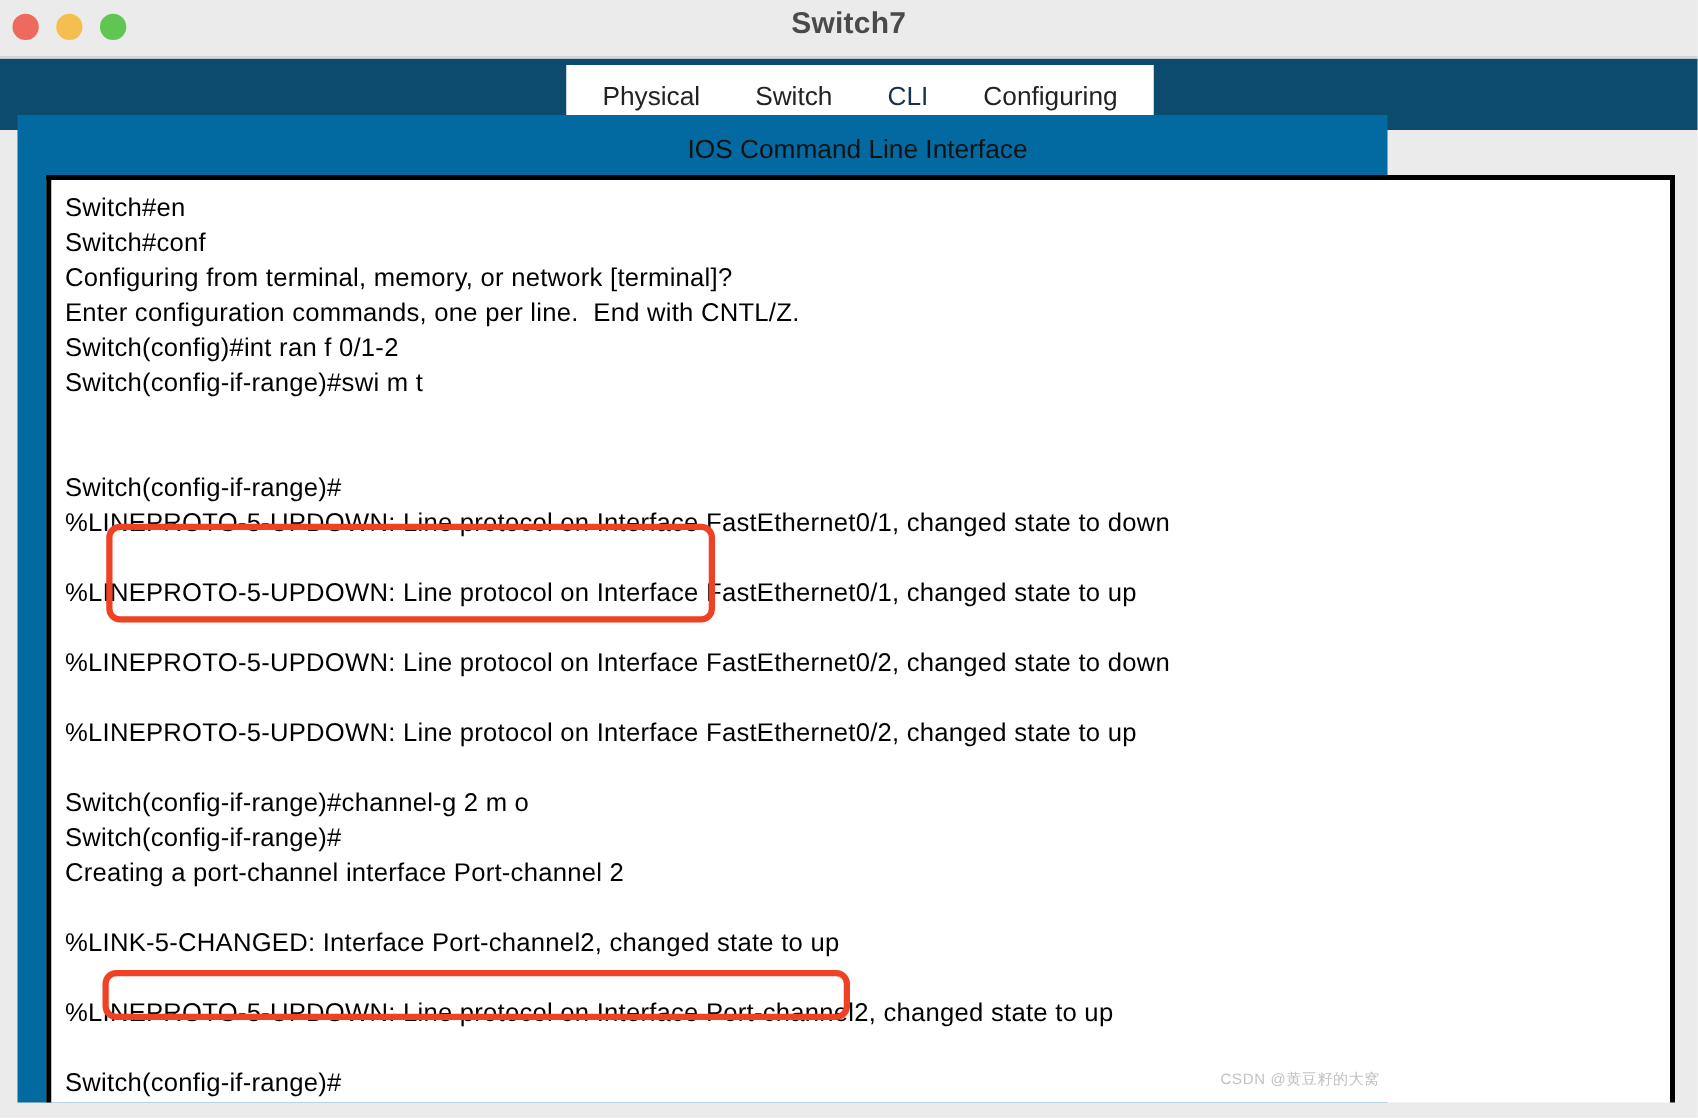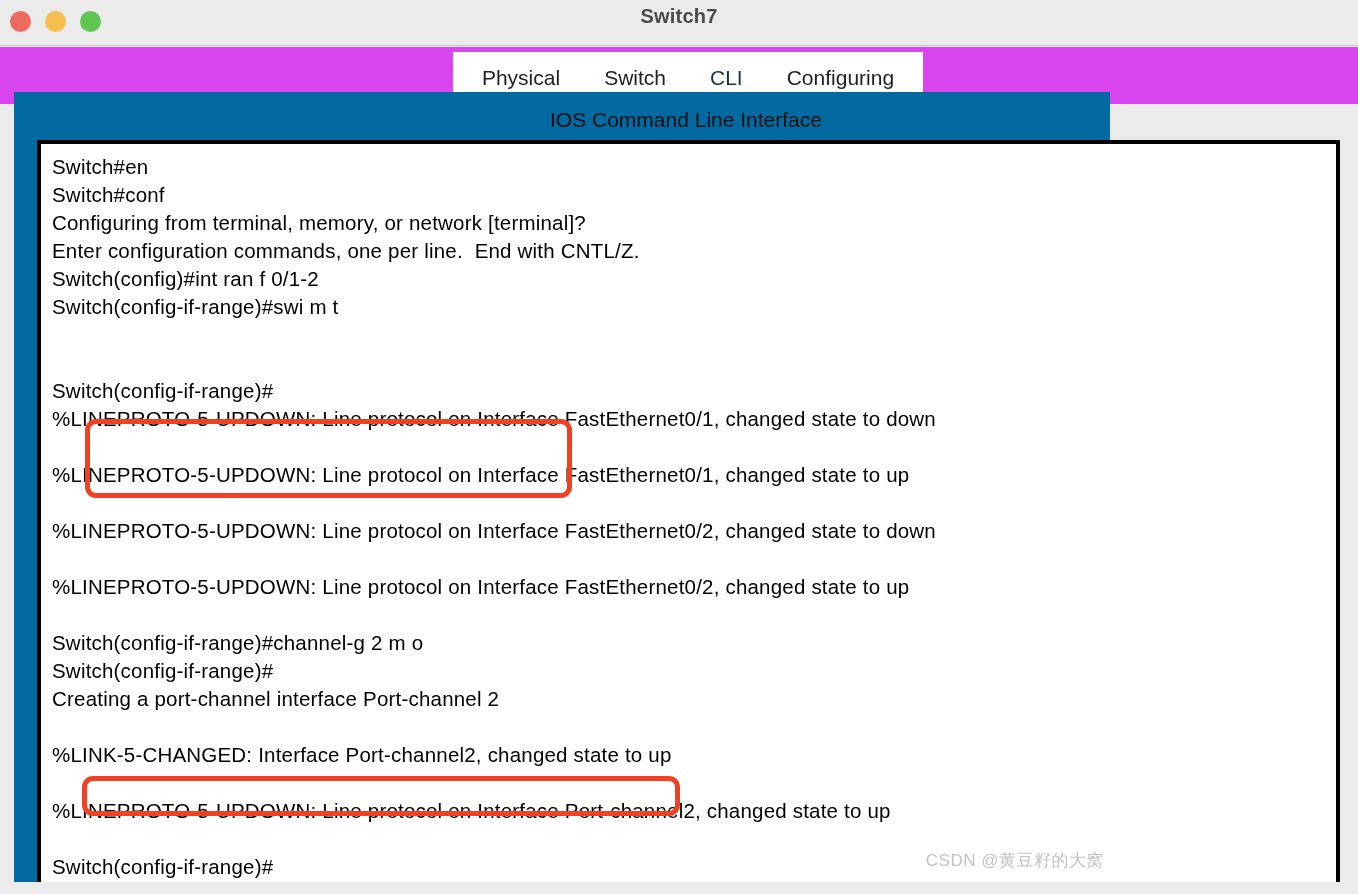--- a/index.html
+++ b/index.html
@@ -45,35 +45,35 @@
     height: 21px;
     border-radius: 50%;
     display: block;
   }
   #window-title {
     position: absolute;
     left: 0;
     top: 5px;
     width: 1358px;
     text-align: center;
-    font-size: 20px;
+    font-size: 24px;
     font-weight: bold;
     color: #4a4a4a;
     letter-spacing: 0.2px;
     font-family: "Liberation Sans", sans-serif;
   }
 
   
   #tabstrip-area {
     position: absolute;
     left: 0;
     top: 47px;
     width: 1358px;
     height: 57px;
-    background: #d946ef;
+    background: #0c4a6e;
   }
   #tabstrip {
     position: absolute;
     left: 453px;
     top: 5px;
     width: 470px;
     height: 52px;
     background: #ffffff;
     display: flex;
     align-items: flex-start;
@@ -180,21 +180,21 @@
     top: 632px;
     width: 598px;
     height: 40px;
   }
 
   
   #watermark {
     position: absolute;
     right: 6px;
     bottom: 10px;
-    font-size: 17px;
+    font-size: 12px;
     color: #c2c2c2;
     font-family: "Liberation Sans", sans-serif;
     white-space: nowrap;
     letter-spacing: 0.5px;
   }
 </style>
 </head>
 <body>
 
 <div id="app-window">

